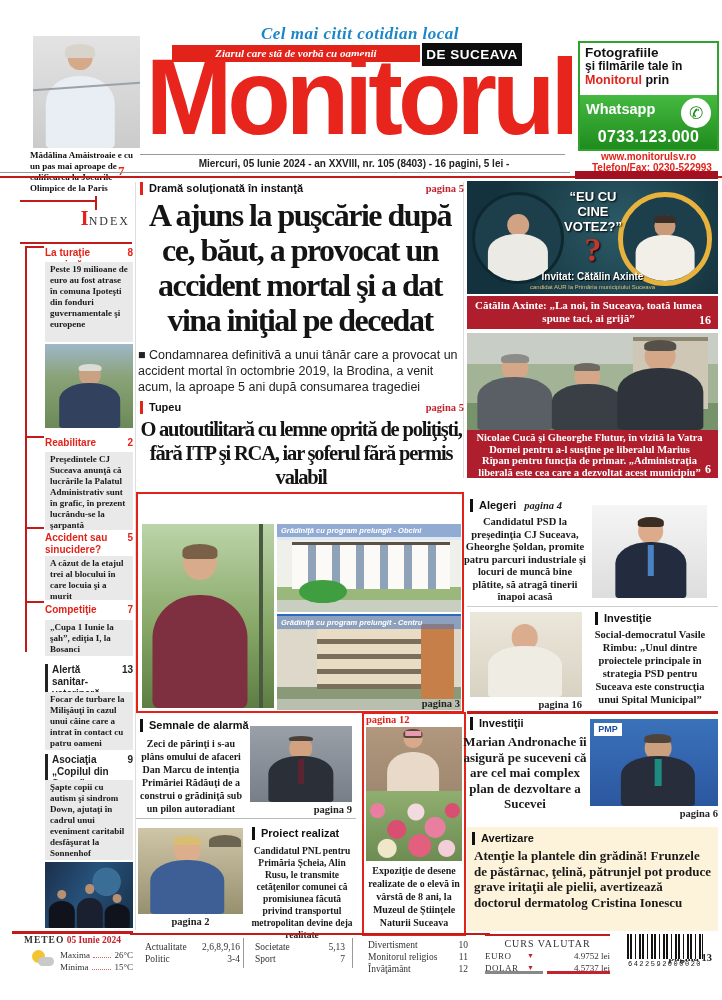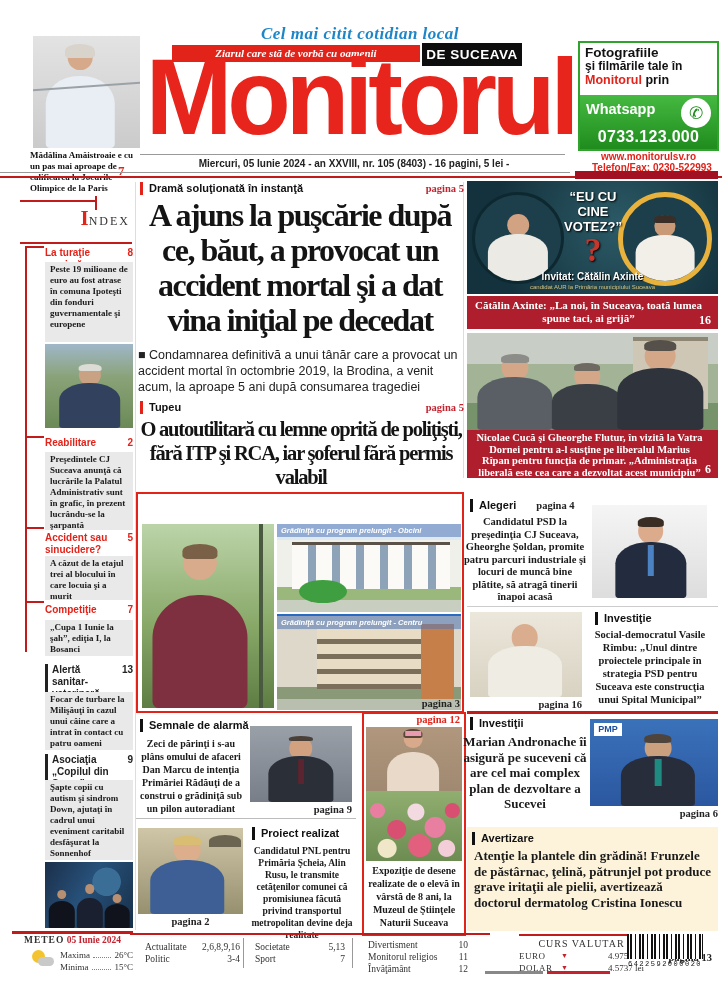--- a/index.html
+++ b/index.html
@@ -45,21 +45,21 @@
   .skick .klabel{flex:1;}
   .skick .num{margin-left:4px;flex:none;}
   .sbody{position:absolute;left:45px;width:88px;background:#e9e9e9;box-sizing:border-box;
     padding:2px 3px 3px 5px;font:700 9px/11px "Liberation Serif",serif;color:#1a1a1a;}
   .sphoto{position:absolute;left:45px;width:88px;overflow:hidden;}
   
   .kick{position:absolute;display:flex;align-items:baseline;font:700 11px/13px "Liberation Sans";color:#111;}
   .kick .bar{width:3px;height:13px;background:#111;margin-right:6px;align-self:center;flex:none;}
   .kick .bar.red{background:#e2231a;}
   .kick .pg{margin-left:auto;font:600 10.5px "Liberation Serif",serif;color:#222;}
-  .kick .pg.near{margin-left:20px;}
+  .kick .pg.near{margin-left:8px;font-style:italic;}
   .h1{top:198px;left:136px;width:328px;text-align:center;color:#141414;
     font:700 32px/35px "Liberation Serif",serif;letter-spacing:-1.5px;}
   .lede{top:347px;left:138px;width:330px;font:400 12.5px/16px "Liberation Sans";color:#222;}
   .h2{top:417px;left:136px;width:330px;text-align:center;color:#141414;
     font:700 20.5px/24px "Liberation Serif",serif;letter-spacing:-1.2px;}
   .redbox{top:492px;left:136px;width:328px;height:221px;border:2.5px solid #e2231a;box-sizing:border-box;background:#fff;}
   .gr-head{position:absolute;top:495px;left:140px;width:320px;text-align:center;
     font:700 11px/13px "Liberation Serif",serif;letter-spacing:-.3px;}
   .pagina{font:600 10.5px "Liberation Serif",serif;color:#222;}
   .pagina.red{color:#e2231a;font-weight:700;}
@@ -273,21 +273,21 @@
     <div class="abs" style="right:2%;top:8%;width:30%;height:14%;border-radius:50% 50% 0 0;background:#6b6451;"></div>
   </div>
   <div class="abs pagina" style="left:138px;top:916px;width:105px;text-align:center;">pagina 2</div>
   <div class="kick" style="left:252px;top:827px;width:104px;">
     <i class="bar"></i>
     <span>Proiect realizat</span>
   </div>
   <div class="body-serif" style="left:248px;top:845px;width:108px;font-size:9.5px;line-height:12px;">Candidatul PNL pentru Primăria Şcheia, Alin Rusu, le transmite cetăţenilor comunei că promisiunea făcută privind transportul metropolitan devine deja realitate</div>
 
   <div class="abs" style="left:362px;top:712px;width:104px;height:224px;border:2px solid #e2231a;box-sizing:border-box;background:#fff;"></div>
-  <div class="abs pagina red" style="left:366px;top:714px;width:94px;text-align:right;font-size:10.5px;">pagina 12</div>
+  <div class="abs pagina red" style="left:366px;top:714px;width:94px;font-size:10.5px;">pagina 12</div>
   <div class="photo" style="left:366px;top:727px;width:96px;height:134px;background:linear-gradient(180deg,#b0977d,#8d7a62);">
     <div class="sil" style="left:22%;bottom:42%;width:54%;height:56%;--skin:#d9a98c;--shirt:#e8d9c9;">
         <i class="hair" style="--hair:#5a4638;"></i>
         <i class="tie" style="--tie:#e89bb0;height:6%;width:30%;top:2%;"></i>
       </div>
     <div class="abs" style="left:0;bottom:0;width:100%;height:52%;background:
       radial-gradient(circle at 12% 28%,#e87fa0 0 7px,transparent 8px),
       radial-gradient(circle at 32% 55%,#d94f72 0 9px,transparent 10px),
       radial-gradient(circle at 52% 30%,#f3d9e0 0 8px,transparent 9px),
       radial-gradient(circle at 72% 52%,#e87fa0 0 10px,transparent 11px),
@@ -419,21 +419,21 @@
     <div class="frow">
         <span>Monitorul religios</span>
         <span>11</span>
       </div>
     <div class="frow">
         <span>Învăţământ</span>
         <span>12</span>
       </div>
   </div>
 
-  <div class="abs" style="left:485px;top:934px;width:125px;margin-left:34px;">
+  <div class="abs" style="left:485px;top:934px;width:125px;">
     <div class="redline" style="position:static;width:125px;height:1.5px;"></div>
     <div class="curs-title">CURS VALUTAR</div>
     <div class="crow">
       <span class="cname">EURO</span>
       <span class="carr">▼</span>
       <span class="cval">4.9752 lei</span>
     </div>
     <div class="crow">
       <span class="cname">DOLAR</span>
       <span class="carr">▼</span>

